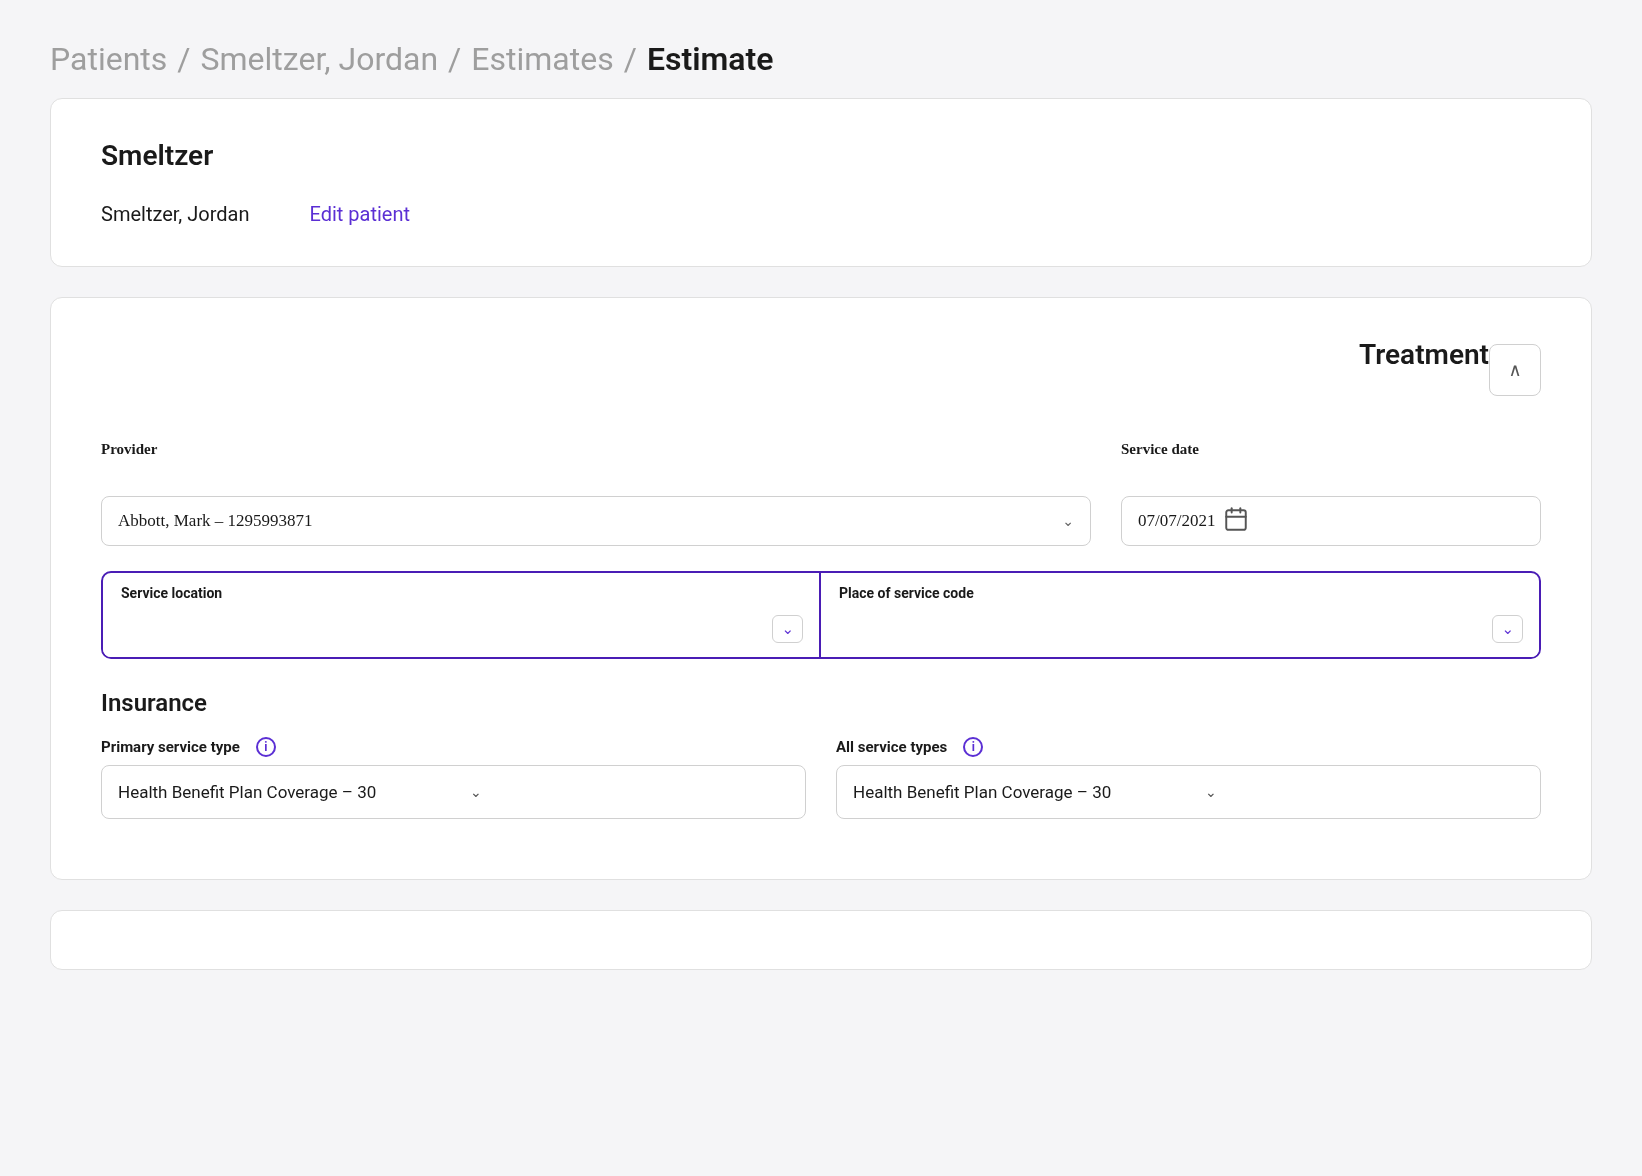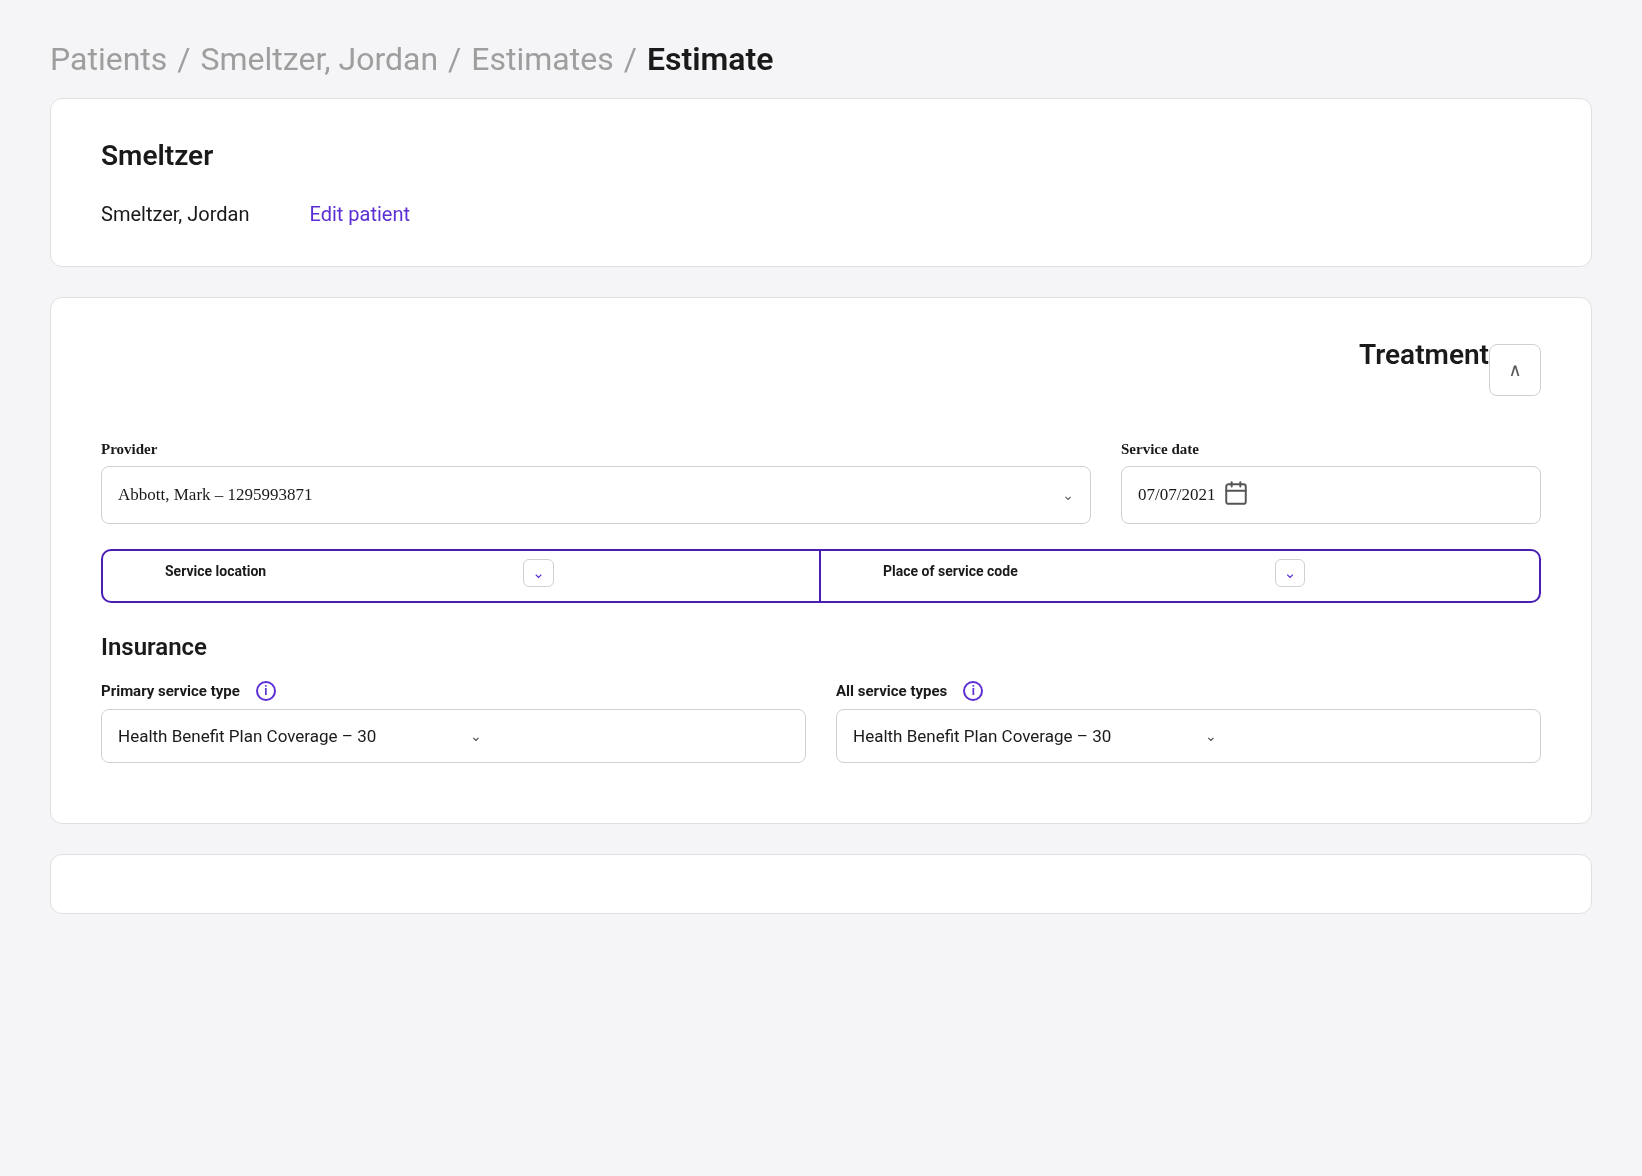--- a/index.html
+++ b/index.html
@@ -124,23 +124,24 @@
       color: #1a1a1a;
     }
 
     .form-control {
       display: flex;
       align-items: center;
       border: 1px solid #d0d0d0;
       border-radius: 8px;
       background: #ffffff;
       padding: 0 16px;
-      height: 58px;
+      height: 50px;
       font-size: 17px;
       color: #1a1a1a;
+      margin-top: 30px;
     }
 
     .form-control .dropdown-icon {
       color: #666;
       font-size: 14px;
       margin-left: auto;
     }
 
     .form-control .calendar-icon {
       color: #555;
@@ -154,23 +155,22 @@
       grid-template-columns: 1fr 1fr;
       gap: 0;
       margin-bottom: 30px;
       border: 2.5px solid #4a1db5;
       border-radius: 10px;
       overflow: hidden;
     }
 
     .service-field {
       display: flex;
-      flex-direction: row;
+      flex-direction: column;
       gap: 0;
-      padding-left: 44px;
     }
 
     .service-field:first-child {
       border-right: 2.5px solid #4a1db5;
     }
 
     .service-field-label {
       font-size: 14px;
       font-weight: 700;
       color: #1a1a1a;

